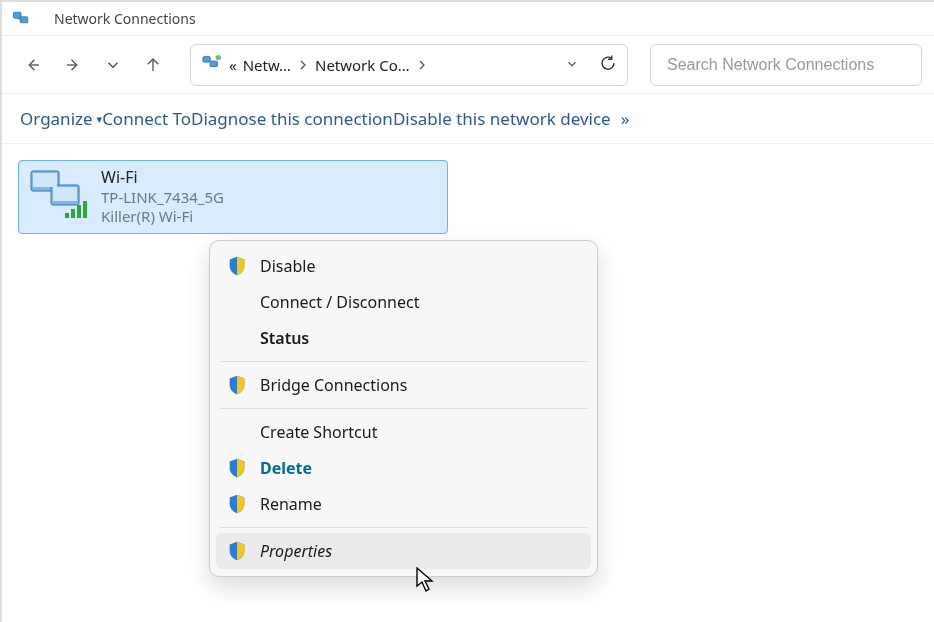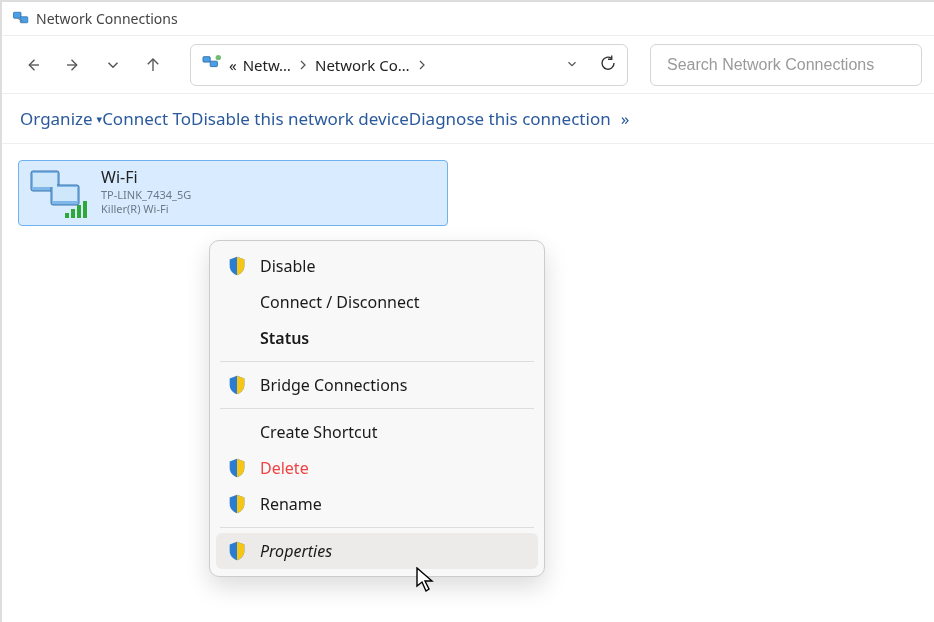--- a/index.html
+++ b/index.html
@@ -11,21 +11,21 @@
     background: #fff;
     color: #1a1a1a;
     overflow: hidden;
     border: 1px solid #ddd;
     position: relative;
   }
   
   .titlebar {
     display: flex;
     align-items: center;
-    gap: 6px;
+    gap: 24px;
     height: 34px;
     padding: 0 10px;
     border-bottom: 1px solid #eee;
   }
   .titlebar .icon { width: 18px; height: 18px; }
   .titlebar .title { font-size: 14px; color: #444; }
 
   
   .navrow {
     display: flex;
@@ -108,47 +108,47 @@
     gap: 8px;
     border: 1px solid #6fb2f2;
     background: #d8ebff;
     border-radius: 4px;
     padding: 6px 8px;
     align-items: flex-start;
   }
   .adapter .thumb { width: 66px; height: 52px; position: relative; }
   .adapter .lines { line-height: 1.3; }
   .adapter .name { color: #222; font-size: 16px; }
-  .adapter .ssid, .adapter .driver { color: #6b7a87; font-size: 11px; }
+  .adapter .ssid, .adapter .driver { color: #6b7a87; font-size: 15px; }
 
   
   .context-menu {
     position: absolute;
     left: 207px;
     top: 238px;
-    width: 336px;
+    width: 389px;
     background: #f8f8f8;
     border: 1px solid #ccc;
     border-radius: 10px;
     box-shadow: 0 10px 24px rgba(0,0,0,.14);
     padding: 7px 6px;
   }
   .mi {
     display: flex;
     align-items: center;
     gap: 12px;
     padding: 7px 10px 7px 10px;
     border-radius: 6px;
     font-size: 16px;
   }
   .mi .ic { width: 22px; height: 22px; display:inline-flex; align-items:center; justify-content:center; }
   .mi .ic-spacer { width: 22px; height: 22px; }
   .mi.highlight { background: #ecebea; font-style: italic; }
   .mi.bold .mtext { font-weight: 600; }
-  .mi.disabled .mtext { color: #ef4444; }
+  .mi.disabled .mtext { color: #0369a1; font-weight: bold; }
   .sep {
     border-top: 1px solid #ddd;
     margin: 5px 4px;
   }
 
   
   .cursor {
     position: absolute;
     left: 414px; top: 565px;
     width: 20px; height: 26px;
@@ -233,22 +233,22 @@
     <input type="text" placeholder="Search Network Connections" style="">
   </div>
 </div>
 
 <div class="cmdbar">
   <span class="cmd">
     <span>Organize</span>
     <span class="caret">▾</span>
   </span>
   <span class="cmd">Connect To</span>
+  <span class="cmd">Diagnose this connection</span>
   <span class="cmd">Disable this network device</span>
-  <span class="cmd">Diagnose this connection</span>
   <span class="cmd overflow">»</span>
 </div>
 
 <div class="content">
   <div class="adapter">
     <span class="thumb">
       <svg viewBox="0 0 66 52">
         <rect x="4" y="4" width="28" height="20" rx="2" fill="#7fb7ea" stroke="#3b74ad"></rect>
         <rect x="24" y="18" width="28" height="20" rx="2" fill="#7fb7ea" stroke="#3b74ad"></rect>
         <rect x="6" y="6" width="24" height="14" fill="#cfe7fa"></rect>

